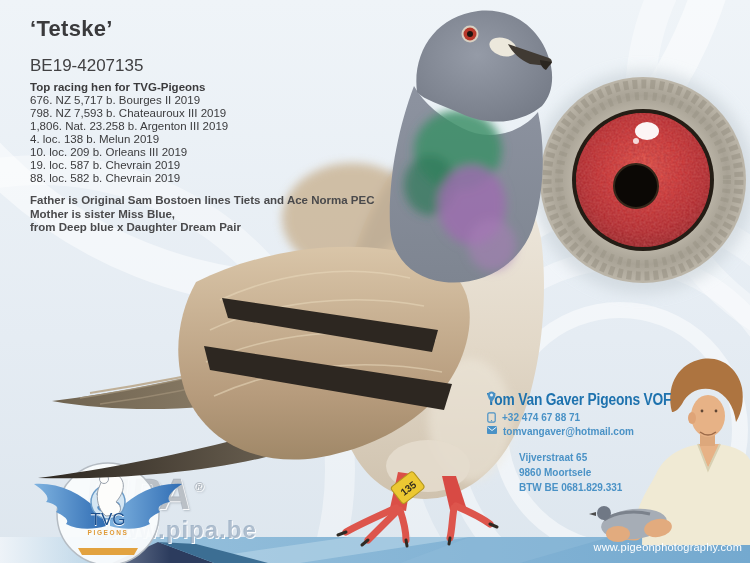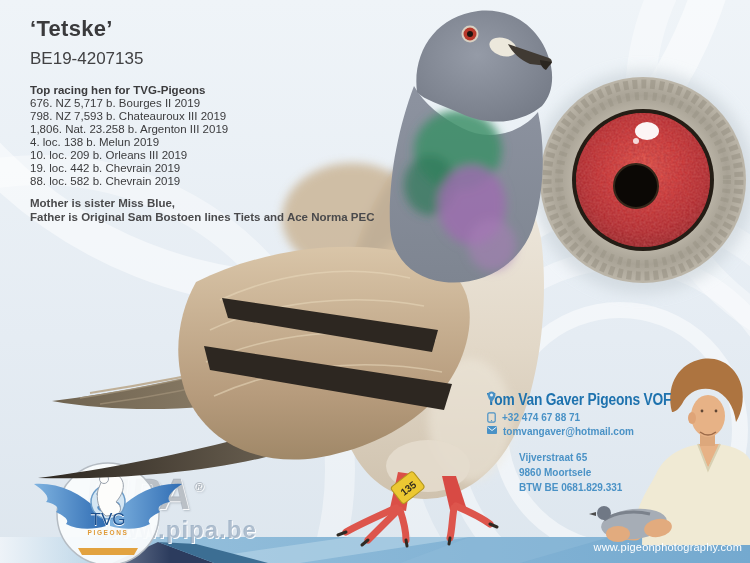--- a/index.html
+++ b/index.html
@@ -2,22 +2,22 @@
 <html style="--accent_red: #c0342f; --heading_blue: #1e72ae; --footer_blue: #74a9cf; --navy: #2c3c5e;"><head>
 <meta charset="utf-8">
 <style>
   html,body{margin:0;padding:0;background:#777;}
   .stage{position:relative;width:750px;height:563px;overflow:hidden;
          font-family:"Liberation Sans","DejaVu Sans",sans-serif;background:#e8eef4;}
   .stage svg{position:absolute;left:0;top:0;}
   
   .info{position:absolute;left:30px;top:16px;z-index:7;}
   .title{font-size:22px;font-weight:600;color:#3a3a3c;letter-spacing:.3px;}
-  .ring{font-size:17px;color:#414143;margin-top:7px;}
-  .results{margin-top:15px;font-size:11.5px;line-height:13px;color:#3b3b3d;}
+  .ring{font-size:17px;color:#414143;margin-top:14px;}
+  .results{margin-top:5px;font-size:11.5px;line-height:13px;color:#3b3b3d;}
   .res-header{font-weight:700;}
   .res-red .line{font-weight:700;color:var(--accent_red,#c0342f);}
   .pedigree{margin-top:9px;font-size:11.5px;line-height:13.5px;font-weight:600;color:#4a4a4c;}
   
   .contact{position:absolute;left:487px;top:391px;width:235px;z-index:7;}
   .contact-name{font-size:16px;font-weight:700;color:var(--heading_blue,#1e72ae);
                 transform:scaleX(.86);transform-origin:left;white-space:nowrap;letter-spacing:-.2px;}
   .contact-item{display:flex;align-items:flex-start;gap:6px;font-size:10px;font-weight:600;
                 color:#4a92c6;margin-top:3px;white-space:nowrap;}
   .contact-item:first-of-type{margin-top:13px;}
@@ -281,27 +281,28 @@
     <div class="title">‘Tetske’</div>
     <div class="ring">BE19-4207135</div>
     <div class="results">
       <div class="res-header">Top racing hen for TVG-Pigeons</div>
       <div class="res-normal">
           <div class="line">676. NZ 5,717 b. Bourges II 2019</div>
           <div class="line">798. NZ 7,593 b. Chateauroux III 2019</div>
           <div class="line">1,806. Nat. 23.258 b. Argenton III 2019</div>
           <div class="line">4. loc. 138 b. Melun 2019</div>
           <div class="line">10. loc. 209 b. Orleans III 2019</div>
-          <div class="line">19. loc. 442 b. Chevrain 2019</div>
+          <div class="line">19. loc. 587 b. Chevrain 2019</div>
           <div class="line">88. loc. 582 b. Chevrain 2019</div>
         </div>
     </div>
     <div class="pedigree">
+        <div class="line">Father is Original Sam Bostoen lines Tiets and Ace Norma PEC</div>
         <div class="line">Mother is sister Miss Blue,</div>
-        <div class="line">Father is Original Sam Bostoen lines Tiets and Ace Norma PEC</div>
+        <div class="line">from Deep blue x Daughter Dream Pair</div>
       </div>
   </div>
 
   <div class="contact">
     <div class="contact-name">Tom Van Gaver Pigeons VOF</div>
     <div class="contact-item">
       <svg width="9" height="11" viewBox="0 0 9 11">
         <rect x="0.8" y="0.8" width="7.4" height="9.4" rx="1.4" fill="none" stroke="#4a92c6" stroke-width="1.2"></rect>
         <circle cx="4.5" cy="8.6" r=".7" fill="#4a92c6"></circle>
       </svg>

